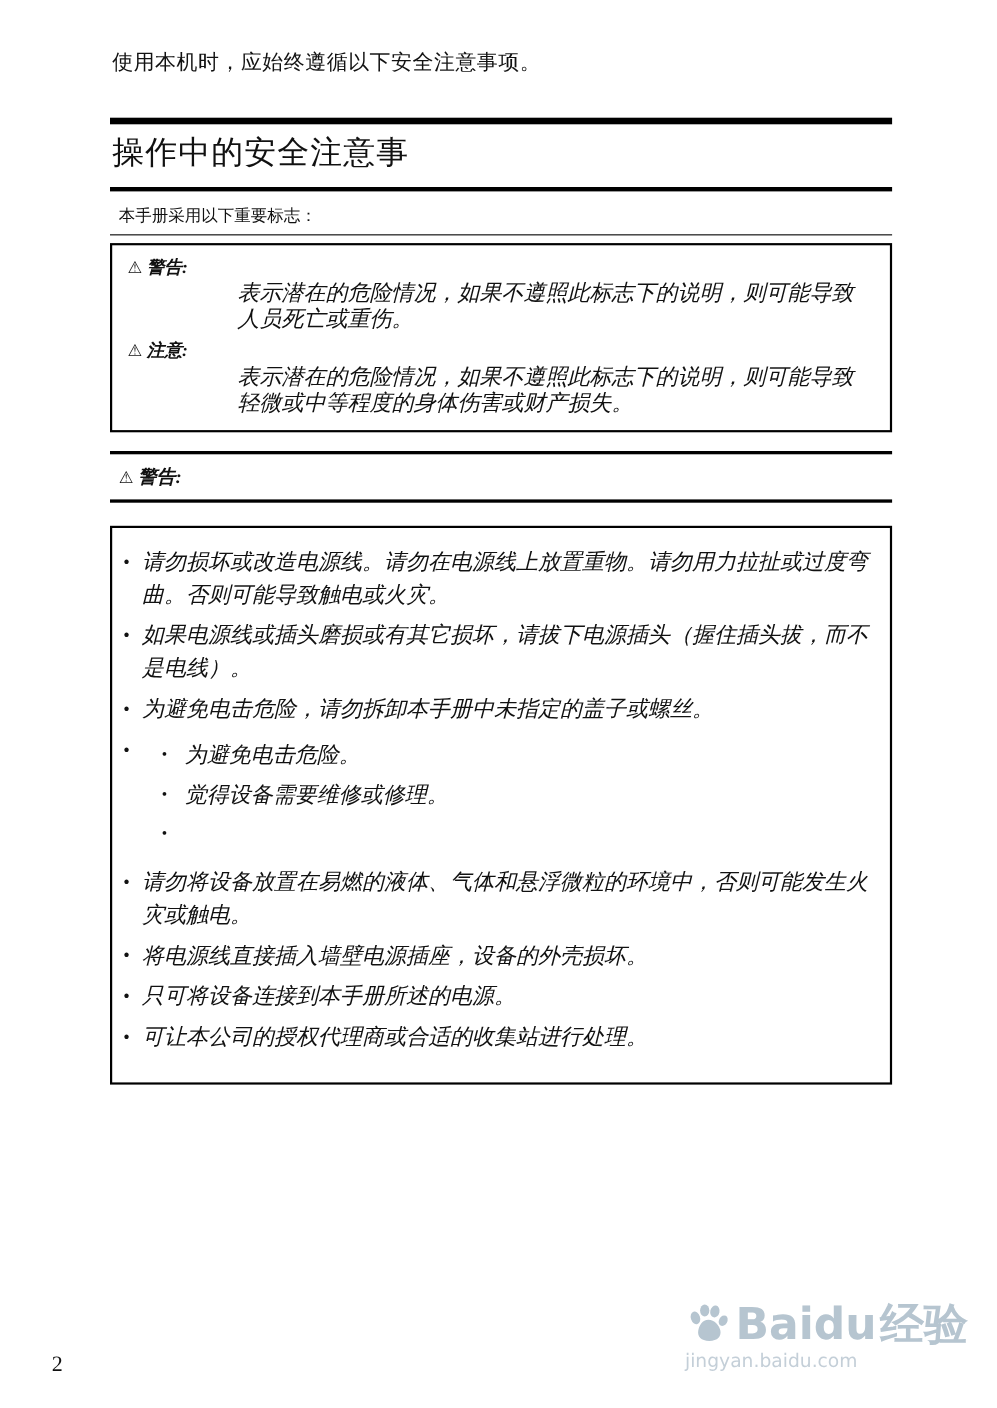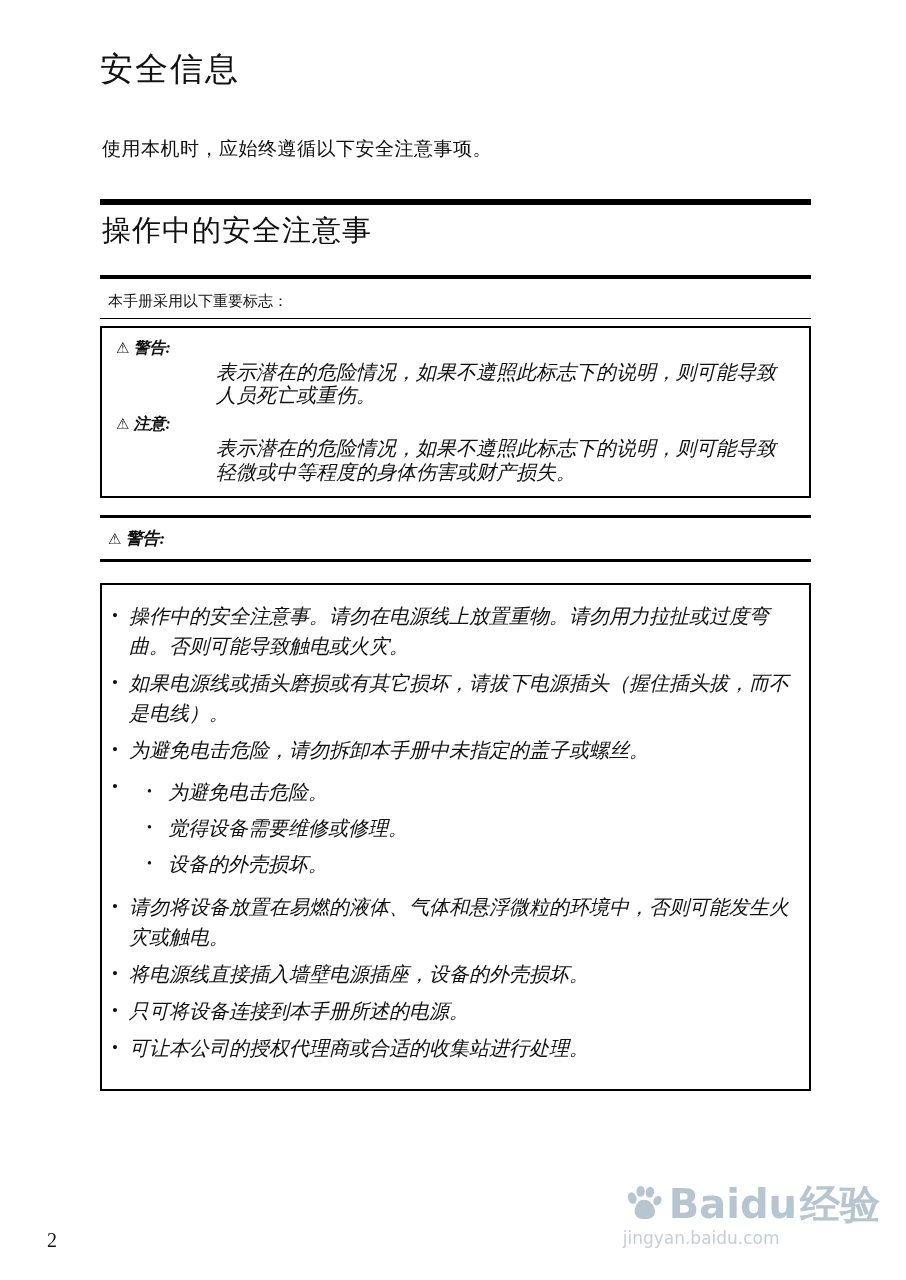--- a/index.html
+++ b/index.html
@@ -13,21 +13,21 @@
     color: #111111;
   }
   .content { position: absolute; left: 100px; top: 0; width: 711px; }
 
   .doc-title { font-size: 33px; font-weight: 400; letter-spacing: 2px; margin: 47px 0 0 0; }
   .intro { font-size: 19px; letter-spacing: 0.5px; margin: 44px 0 0 2px; }
 
   .section-head-block { margin-top: 37px; }
   .bar-thick { height: 6px; background: #000; }
   .bar-mid { height: 4px; background: #000; }
-  .sec-heading { font-size: 29px; font-weight: 400; letter-spacing: 1px; padding: 6px 0 24px 2px; }
+  .sec-heading { font-size: 29px; font-weight: 400; letter-spacing: 1px; padding: 6px 0 11px 2px; }
 
   .notice { font-size: 15px; margin: 13px 0 7px 8px; }
   .hr-thin { height: 1px; background: #000; }
 
   .legend-box { border: 2px solid #000; margin-top: 7px; padding: 10px 16px 10px 14px; }
   .legend-label { font-size: 16px; font-weight: bold; font-style: italic; }
   .legend-label .tri { font-style: normal; font-weight: normal; font-size: 15px; margin-right: 4px; }
   .legend-text { font-style: italic; font-size: 20px; line-height: 1.16; margin: 2px 0 7px 100px; }
 
   .warn-band { margin-top: 17px; border-top: 3px solid #000; border-bottom: 3px solid #000; padding: 9px 0 9px 8px; }
@@ -51,21 +51,20 @@
   .wm-row { display: flex; align-items: center; justify-content: flex-end; gap: 3px;
             color: #b6c5d0; font-weight: bold; font-size: 40px; line-height: 1; }
   .wm-paw { width: 42px; height: 42px; margin-right: 1px; }
   .wm-url { color: #c4cfd8; font-size: 17px; margin-top: 3px; font-weight: normal; }
 </style>
 </head>
 <body>
 
 <div class="content">
 
-  <h1 class="doc-title">安全信息</h1>
 
   <p class="intro">使用本机时，应始终遵循以下安全注意事项。</p>
 
   <div class="section-head-block">
     <div class="bar-thick"></div>
     <div class="sec-heading">操作中的安全注意事</div>
     <div class="bar-mid"></div>
   </div>
 
   <p class="notice">本手册采用以下重要标志：</p>
@@ -87,21 +86,21 @@
       <span class="tri">⚠</span><span>警告:</span>
     </div>
   </div>
 
   <div class="warn-box">
     <ul class="warn-list">
 
       <li class="w-item">
         <span class="w-bullet">•</span>
         <span class="w-body">
-            <span class="w-text">操作中的安全注意事。请勿在电源线上放置重物。请勿用力拉扯或过度弯曲。否则可能导致触电或火灾。</span>
+            <span class="w-text">请勿损坏或改造电源线。请勿在电源线上放置重物。请勿用力拉扯或过度弯曲。否则可能导致触电或火灾。</span>
           </span>
       </li>
 
       <li class="w-item">
         <span class="w-bullet">•</span>
         <span class="w-body">
             <span class="w-text">如果电源线或插头磨损或有其它损坏，请拔下电源插头（握住插头拔，而不是电线）。</span>
           </span>
       </li>
 
@@ -119,21 +118,20 @@
             <li class="sub-item">
               <span class="sub-bullet">•</span>
               <span class="w-text">为避免电击危险。</span>
             </li>
             <li class="sub-item">
               <span class="sub-bullet">•</span>
               <span class="w-text">觉得设备需要维修或修理。</span>
             </li>
             <li class="sub-item">
               <span class="sub-bullet">•</span>
-              <span class="w-text">设备的外壳损坏。</span>
             </li>
           </ul>
         </span>
       </li>
 
       <li class="w-item">
         <span class="w-bullet">•</span>
         <span class="w-body">
             <span class="w-text">请勿将设备放置在易燃的液体、气体和悬浮微粒的环境中，否则可能发生火灾或触电。</span>
           </span>

